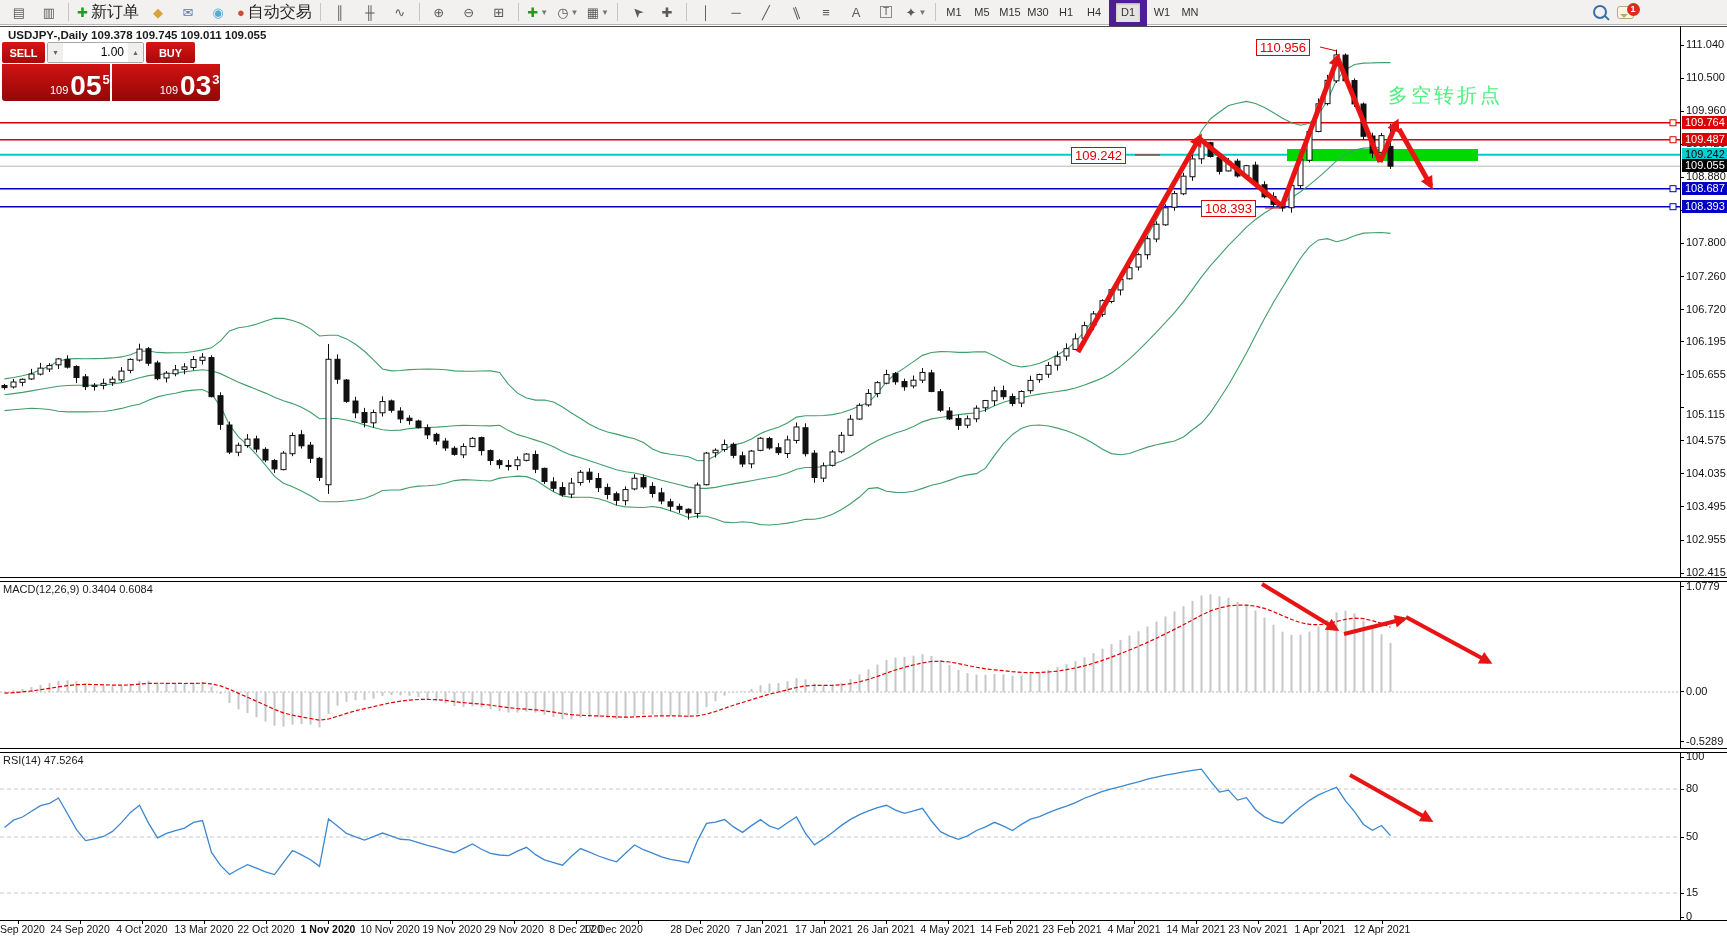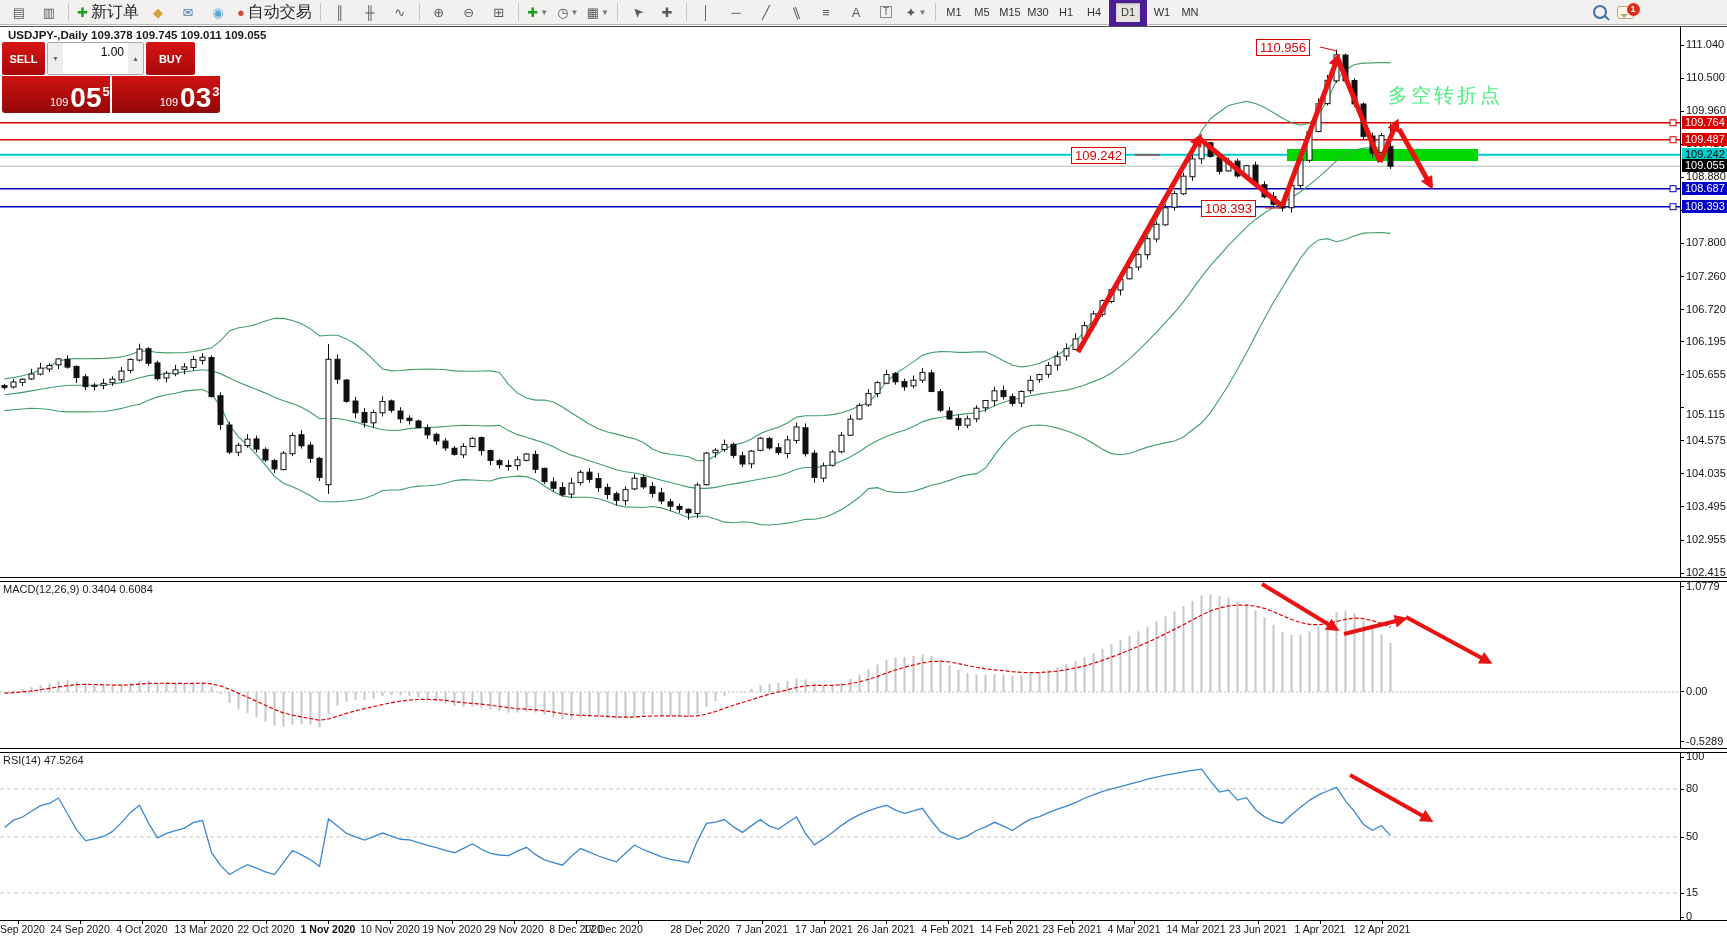--- a/index.html
+++ b/index.html
@@ -40,21 +40,21 @@
   .pricetag{position:absolute;left:1682px;width:45px;height:13px;font-size:11px;line-height:13px;
             text-align:left;padding-left:3px;white-space:nowrap;}
   .datelab{position:absolute;top:923px;font-size:10.5px;color:#111;white-space:nowrap;}
   .datetick{position:absolute;top:920px;width:1px;height:4px;background:#000;}
   .chartTag{position:absolute;border:1px solid #e00000;color:#e00000;background:#fff;font-size:13px;
             line-height:15px;padding:0 3px;white-space:nowrap;}
   .greenText{position:absolute;color:#4ef07e;font-size:20px;letter-spacing:3px;font-weight:500;white-space:nowrap;}
   .indlabel{position:absolute;left:3px;font-size:11px;color:#1a1a1a;white-space:nowrap;}
   
   #oneclick{position:absolute;left:2px;top:42px;width:193px;z-index:7;font-family:"Liberation Sans","DejaVu Sans",sans-serif;}
-  #ocrow1{display:flex;height:33px;}
+  #ocrow1{display:flex;height:21px;}
   .ocbtn{background:linear-gradient(#d81414,#a80808);color:#fff;font-size:11px;font-weight:bold;
          display:flex;align-items:center;justify-content:center;border-radius:2px;}
   #sellbtn{width:43px;} #buybtn{width:49px;}
   #lotbox{flex:1;display:flex;margin:0 2px;border:1px solid #aaa7a3;background:#fff;border-radius:2px;overflow:hidden;}
   .spin{width:15px;background:#f1efed;color:#666;font-size:7px;display:flex;align-items:center;justify-content:center;}
   #lotval{flex:1;text-align:right;font-size:12px;line-height:19px;padding-right:4px;color:#000;}
   #ocrow2{display:flex;height:37px;margin-top:1px;}
   .bigprice{flex:1;background:linear-gradient(#d11212,#930707);color:#fff;display:flex;align-items:flex-end;
             justify-content:center;padding-bottom:2px;padding-left:48px;}
   .bigprice:first-child{border-radius:0 0 0 3px;margin-right:1px;}
@@ -788,31 +788,31 @@
       <div class="datelab" style="left: 613px; transform: translateX(-50%); text-align: right;">17 Dec 2020</div>
       <div class="datetick" style="left: 700px;"></div>
       <div class="datelab" style="left: 700px; transform: translateX(-50%);">28 Dec 2020</div>
       <div class="datetick" style="left: 762px;"></div>
       <div class="datelab" style="left: 762px; transform: translateX(-50%);">7 Jan 2021</div>
       <div class="datetick" style="left: 824px;"></div>
       <div class="datelab" style="left: 824px; transform: translateX(-50%);">17 Jan 2021</div>
       <div class="datetick" style="left: 886px;"></div>
       <div class="datelab" style="left: 886px; transform: translateX(-50%);">26 Jan 2021</div>
       <div class="datetick" style="left: 948px;"></div>
-      <div class="datelab" style="left: 948px; transform: translateX(-50%);">4 Feb 2021</div>
+      <div class="datelab" style="left: 948px; transform: translateX(-50%);">4 May 2021</div>
       <div class="datetick" style="left: 1010px;"></div>
       <div class="datelab" style="left: 1010px; transform: translateX(-50%);">14 Feb 2021</div>
       <div class="datetick" style="left: 1072px;"></div>
       <div class="datelab" style="left: 1072px; transform: translateX(-50%);">23 Feb 2021</div>
       <div class="datetick" style="left: 1134px;"></div>
       <div class="datelab" style="left: 1134px; transform: translateX(-50%);">4 Mar 2021</div>
       <div class="datetick" style="left: 1196px;"></div>
       <div class="datelab" style="left: 1196px; transform: translateX(-50%);">14 Mar 2021</div>
       <div class="datetick" style="left: 1258px;"></div>
-      <div class="datelab" style="left: 1258px; transform: translateX(-50%);">23 Jun 2021</div>
+      <div class="datelab" style="left: 1258px; transform: translateX(-50%);">23 Nov 2021</div>
       <div class="datetick" style="left: 1320px;"></div>
       <div class="datelab" style="left: 1320px; transform: translateX(-50%);">1 Apr 2021</div>
       <div class="datetick" style="left: 1382px;"></div>
       <div class="datelab" style="left: 1382px; transform: translateX(-50%);">12 Apr 2021</div>
       <div class="chartTag" style="left: 1256px; top: 39px;">110.956</div>
       <div class="chartTag" style="left: 1071px; top: 147px;">109.242</div>
       <div class="chartTag" style="left: 1201px; top: 200px;">108.393</div>
       <div class="greenText" style="left: 1388px; top: 82px;">多空转折点</div>
       <div class="indlabel" style="top: 583px;"><span>MACD(12,26,9)</span><span> 0.3404 0.6084</span></div>
       <div class="indlabel" style="top: 754px;">RSI(14) 47.5264</div>

